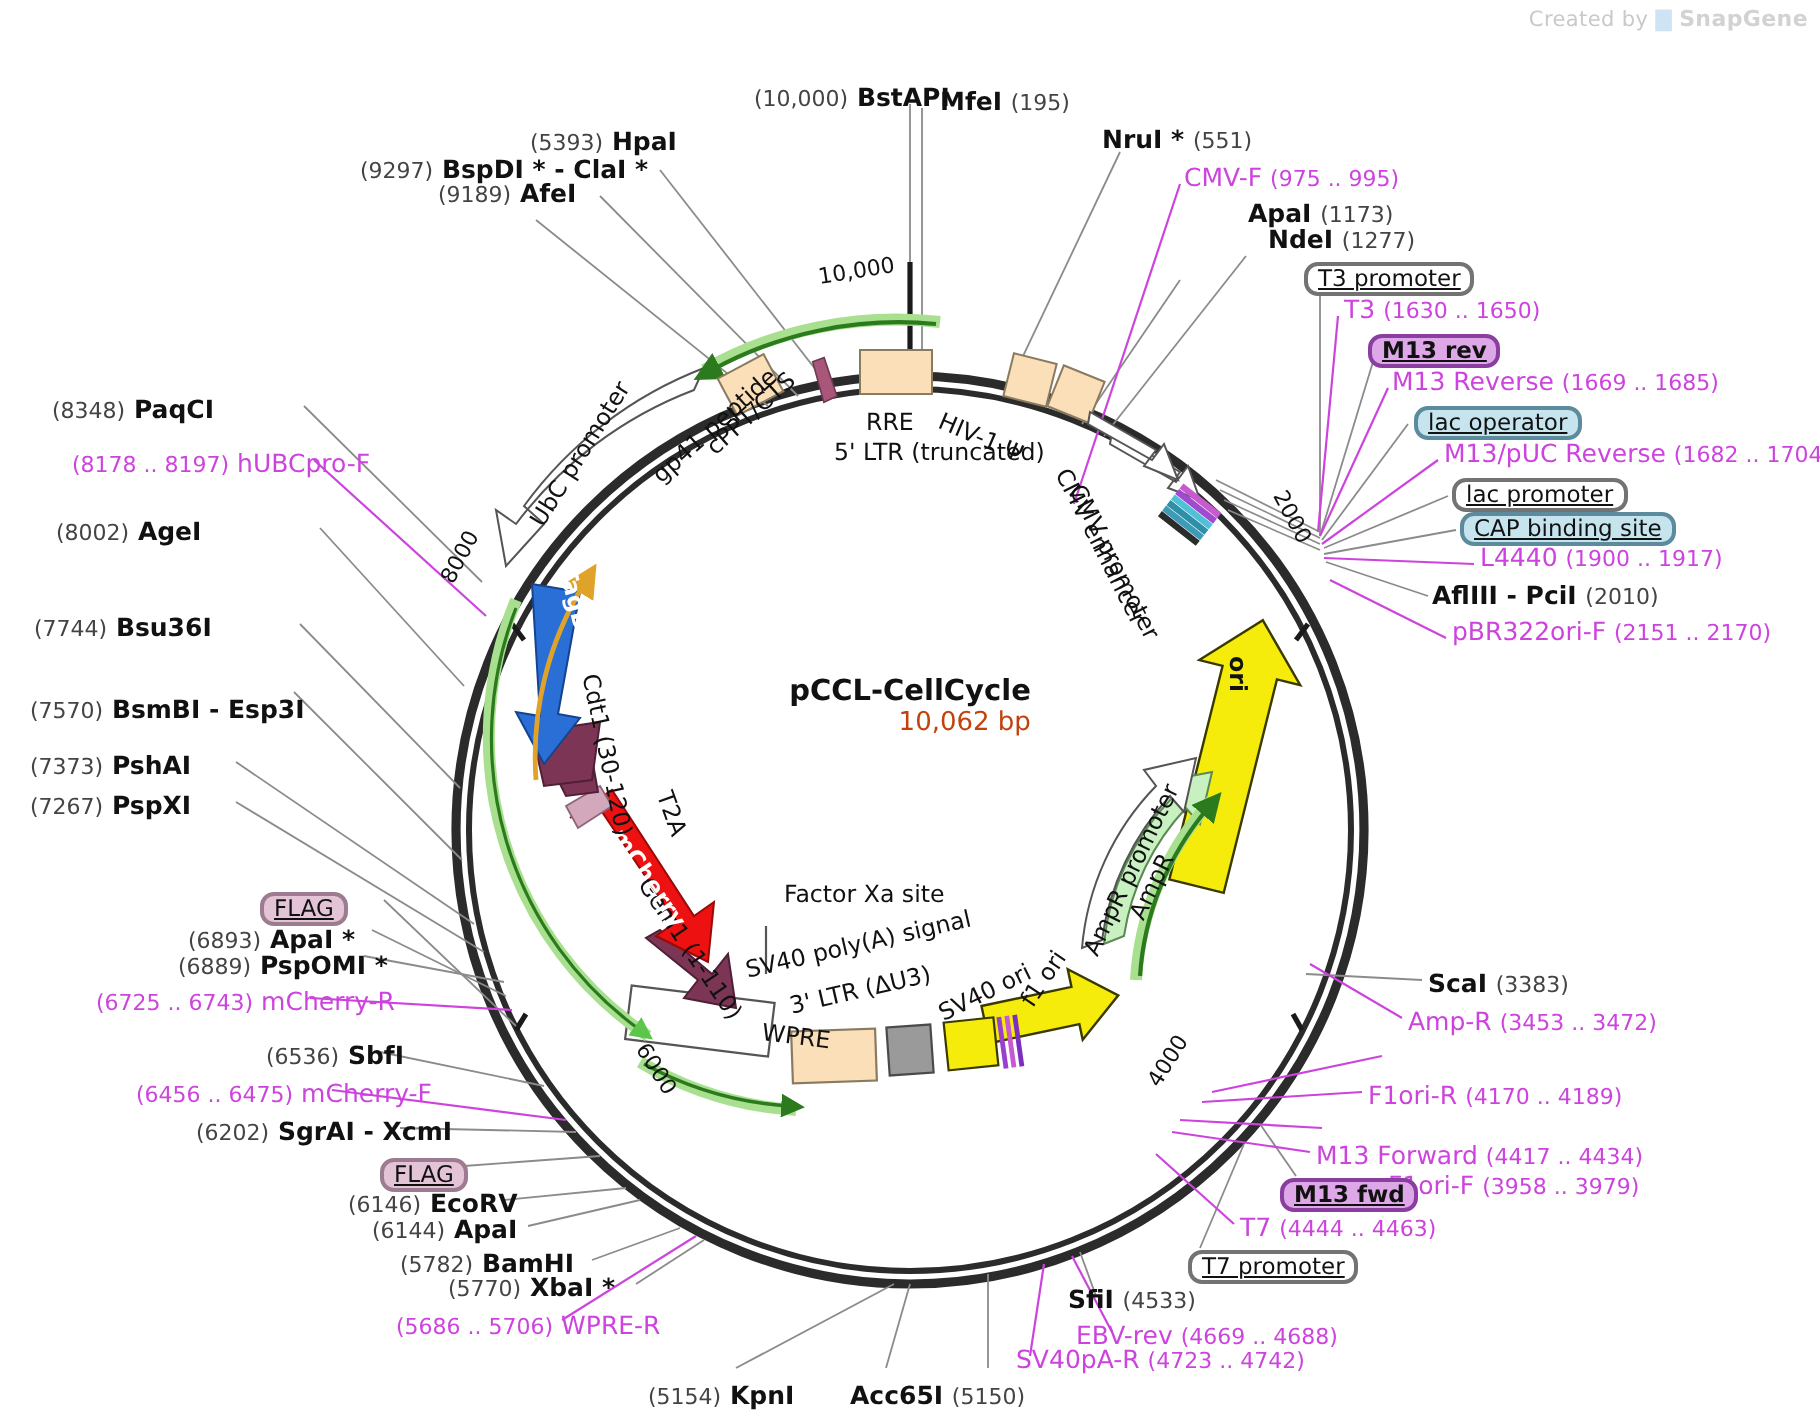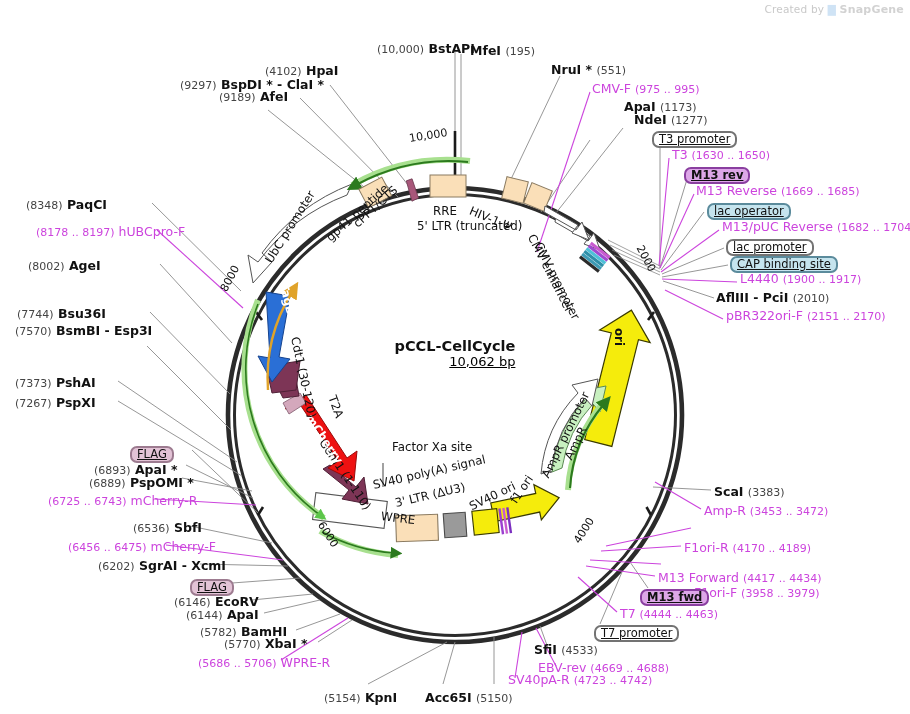--- a/index.html
+++ b/index.html
@@ -18,21 +18,21 @@
   .prim{font-size:12.5px;color:#cc44dd;}
   .prim .pos{color:#cc44dd;font-size:11px;}
   .boxlbl{
     font-size:11.5px;color:#111;border:2px solid #737373;border-radius:7px;
     padding:0px 5px 1px 5px;background:#fff;display:inline-block;text-decoration:underline;
   }
   .boxlbl.cyan{background:#c5e4ee;border-color:#5b8b9c;}
   .boxlbl.violet{background:#dda7e8;border-color:#8a3fa0;font-weight:bold;color:#111;}
   .boxlbl.pinkf{background:#e3c3d6;border-color:#9d7b90;}
   .title{font-size:14.5px;font-weight:bold;color:#111;}
-  .sub{font-size:13px;color:#000000;text-decoration:underline;}
+  .sub{font-size:13px;color:#c2410c;}
   .feat{position:absolute;font-size:11.8px;color:#111;white-space:nowrap;transform-origin:0 50%;}
   .featw{position:absolute;font-size:11.8px;color:#fff;font-weight:bold;white-space:nowrap;transform-origin:50% 50%;}
   .tick{position:absolute;font-size:11px;color:#111;white-space:nowrap;transform-origin:50% 50%;}
   .wm{position:absolute;right:6px;top:3px;font-size:10.5px;color:#c9c9c9;letter-spacing:.2px;}
   .wm b{color:#d2d2d2;font-weight:bold;font-size:11px;}
   .ctr{position:absolute;text-align:right;}
 </style>
 </head>
 <body>
 
@@ -292,21 +292,21 @@
   <div class="featw" style="left:296px;top:432px;transform:rotate(56deg);">mCherry</div>
   <div class="feat" style="left:332px;top:389px;transform:rotate(70deg);">T2A</div>
   <div class="feat" style="left:295px;top:330px;transform:rotate(78deg);">Cdt1 (30-120)</div>
   <div class="featw" style="left:265px;top:300px;transform:rotate(76deg);">TagBFP</div>
 
   <div class="lbl enz" style="left:349px;top:42px;margin-left:28px;">
     <span class="pos">(10,000)</span>
     <span>BstAPI</span>
   </div>
   <div class="lbl enz" style="left:265px;top:64px;">
-    <span class="pos">(4102)</span>
+    <span class="pos">(5393)</span>
     <span>HpaI</span>
   </div>
   <div class="lbl enz" style="left:180px;top:78px;">
     <span class="pos">(9297)</span>
     <span>BspDI *  -  ClaI *</span>
   </div>
   <div class="lbl enz" style="left:219px;top:90px;">
     <span class="pos">(9189)</span>
     <span>AfeI</span>
   </div>
@@ -475,21 +475,21 @@
   </div>
 
   <div class="lbl enz" style="left:15px;top:396px;">
     <span class="pos">(7267)</span>
     <span>PspXI</span>
   </div>
   <div class="lbl enz" style="left:15px;top:376px;">
     <span class="pos">(7373)</span>
     <span>PshAI</span>
   </div>
-  <div class="lbl enz" style="left:15px;top:324px;">
+  <div class="lbl enz" style="left:15px;top:348px;">
     <span class="pos">(7570)</span>
     <span>BsmBI   -  Esp3I</span>
   </div>
   <div class="lbl enz" style="left:17px;top:307px;">
     <span class="pos">(7744)</span>
     <span>Bsu36I</span>
   </div>
   <div class="lbl enz" style="left:28px;top:259px;">
     <span class="pos">(8002)</span>
     <span>AgeI</span>

